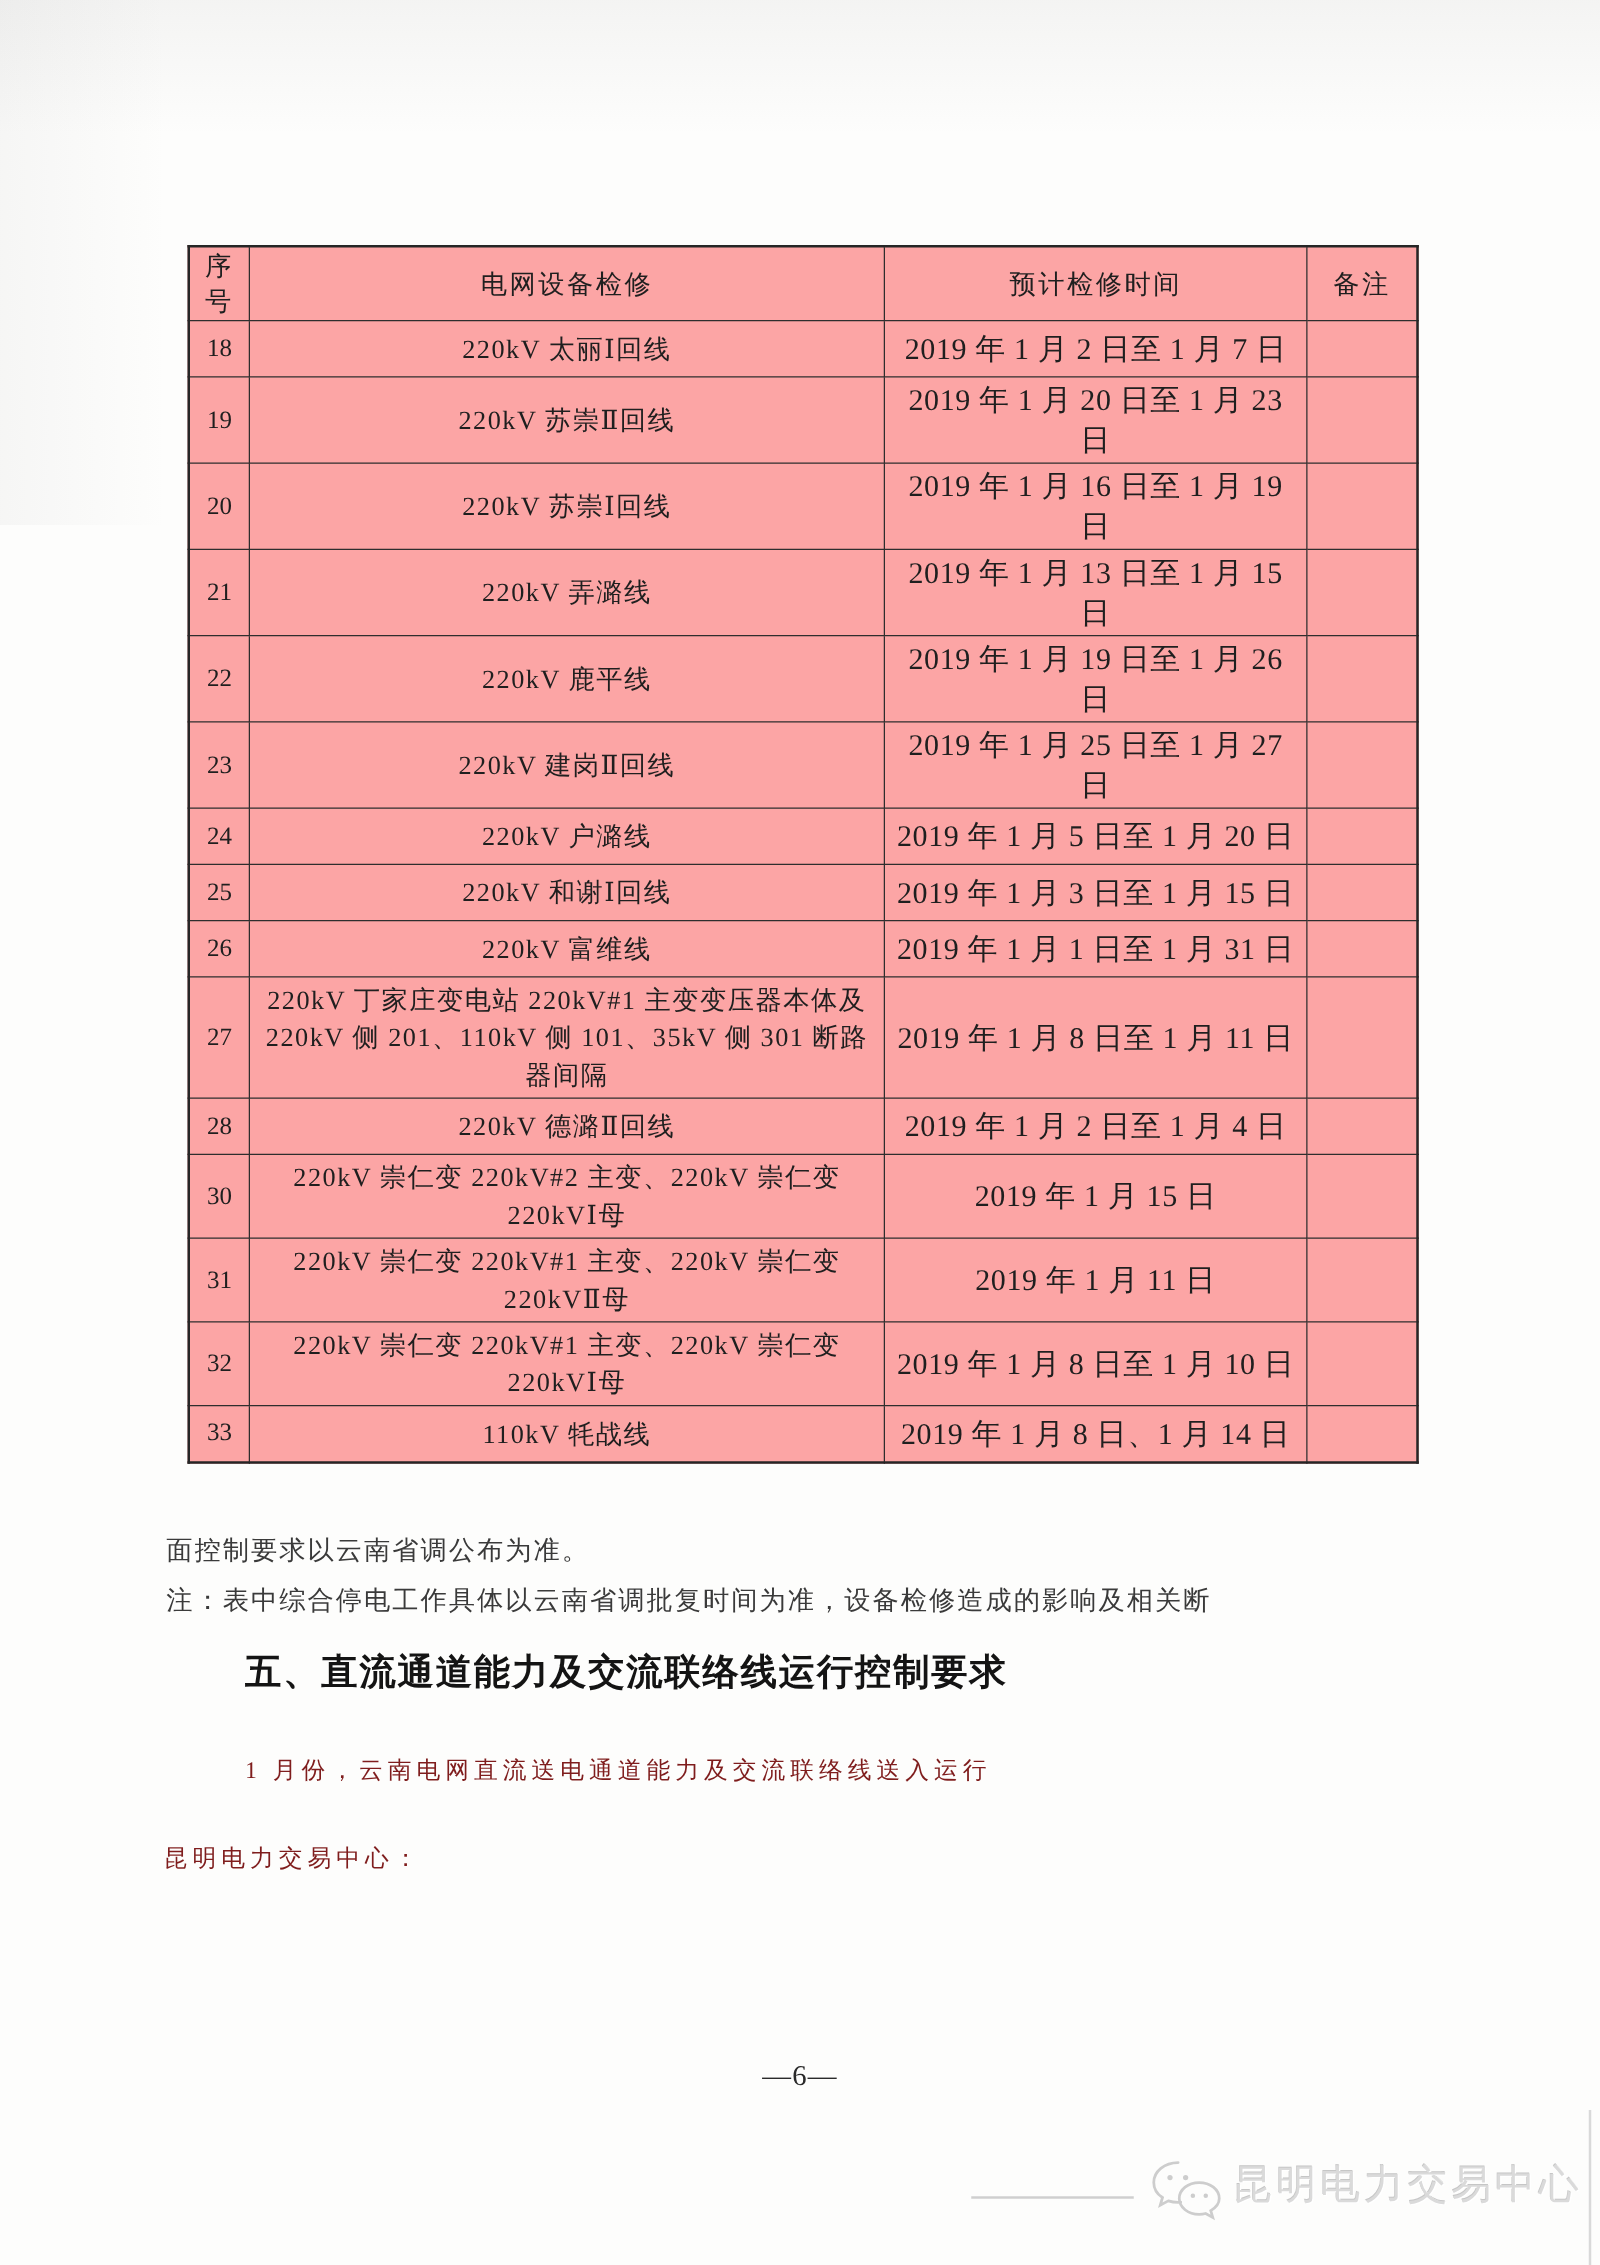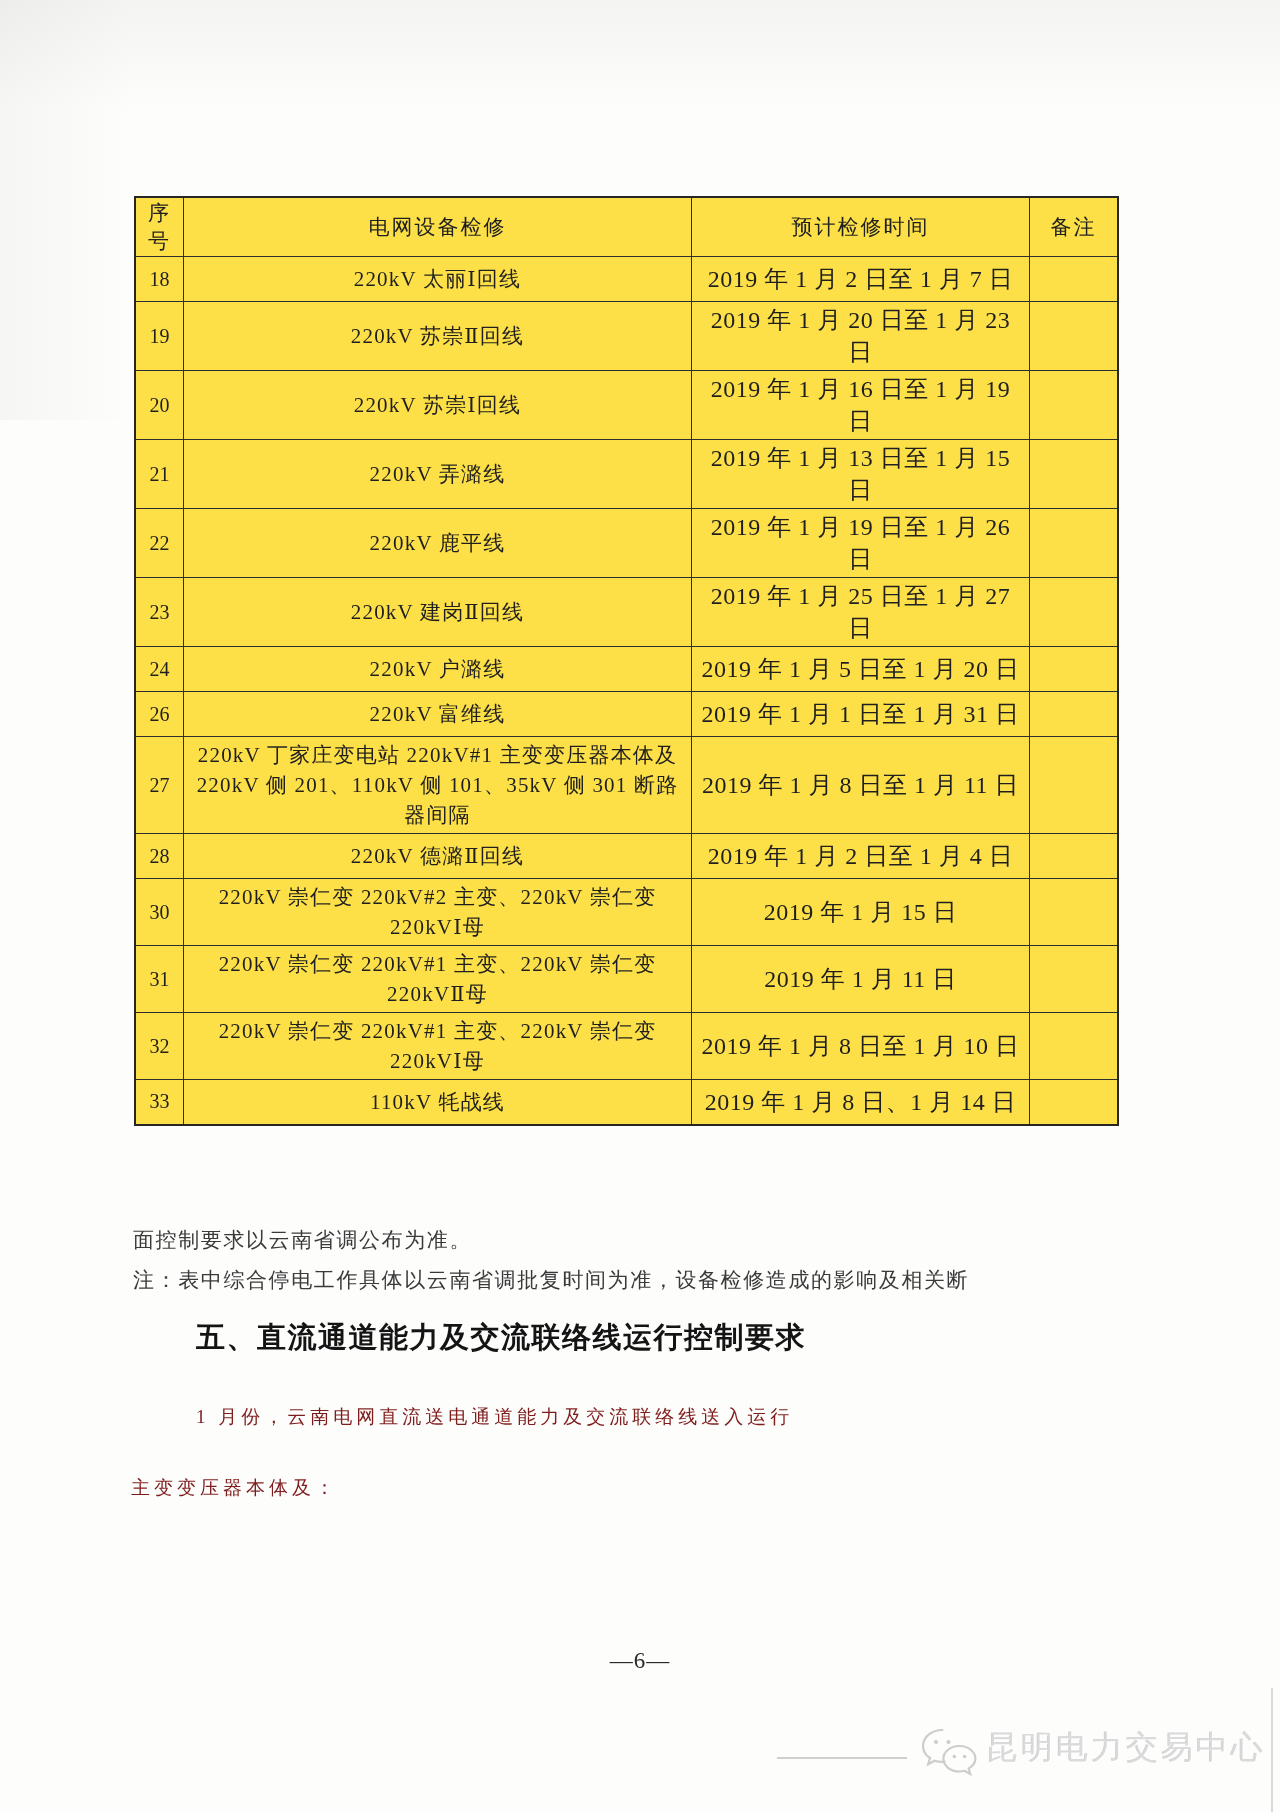--- a/index.html
+++ b/index.html
@@ -19,25 +19,25 @@
     pointer-events:none;
   }
   .page::after{
     content:"";position:absolute;left:0;top:0;width:190px;height:420px;
     background:linear-gradient(90deg,rgba(130,130,130,0.06),rgba(130,130,130,0) 70%);
     pointer-events:none;
   }
 
   
   table.maint{
-    position:absolute;left:134px;top:196px;
+    position:absolute;left:150px;top:196px;
     width:970px;
     border-collapse:collapse;
     table-layout:fixed;
-    background:#fde047;
+    background:#fca5a5;
     border:2.2px solid #262626;
   }
   table.maint th, table.maint td{
     border:1.5px solid #2e2e2e;
     vertical-align:middle;
     text-align:center;
     font-weight:400;
   }
   table.maint thead tr{height:53px;}
   table.maint tbody tr{height:45px;}
@@ -152,20 +152,26 @@
           <td class="col-remark"></td>
         </tr>
 
         <tr>
           <td class="col-no">24</td>
           <td class="col-eq">220kV 户潞线</td>
           <td class="col-time">2019 年 1 月 5 日至 1 月 20 日</td>
           <td class="col-remark"></td>
         </tr>
 
+        <tr>
+          <td class="col-no">25</td>
+          <td class="col-eq">220kV 和谢Ⅰ回线</td>
+          <td class="col-time">2019 年 1 月 3 日至 1 月 15 日</td>
+          <td class="col-remark"></td>
+        </tr>
 
         <tr>
           <td class="col-no">26</td>
           <td class="col-eq">220kV 富维线</td>
           <td class="col-time">2019 年 1 月 1 日至 1 月 31 日</td>
           <td class="col-remark"></td>
         </tr>
 
         <tr>
           <td class="col-no">27</td>
@@ -214,21 +220,21 @@
 
   <div class="note">
     <div>面控制要求以云南省调公布为准。</div>
     <div>注：表中综合停电工作具体以云南省调批复时间为准，设备检修造成的影响及相关断</div>
   </div>
 
   <h2 class="section-heading">五、直流通道能力及交流联络线运行控制要求</h2>
 
   <div class="body-para">
     <div class="para-line1">1 月份，云南电网直流送电通道能力及交流联络线送入运行</div>
-    <div class="para-line2">主变变压器本体及：</div>
+    <div class="para-line2">昆明电力交易中心：</div>
   </div>
 
   <div class="page-number">—6—</div>
 
   <div class="footer-line"></div>
 
   <svg class="wechat-icon" width="58" height="52" viewBox="0 0 58 52" aria-hidden="true">
     <path d="M22.5 3C11.6 3 3 10.1 3 18.9c0 4.9 2.7 9.3 7 12.1l-1.8 6.2 6.4-3.5c2.5.8 5.2 1.2 7.9 1.2.7 0 1.4 0 2.1-.1" fill="none" stroke="#cdcdcd" stroke-width="2.2" stroke-linecap="round"></path>
     <circle cx="16" cy="15" r="2.1" fill="#cdcdcd"></circle>
     <circle cx="28.5" cy="15" r="2.1" fill="#cdcdcd"></circle>

